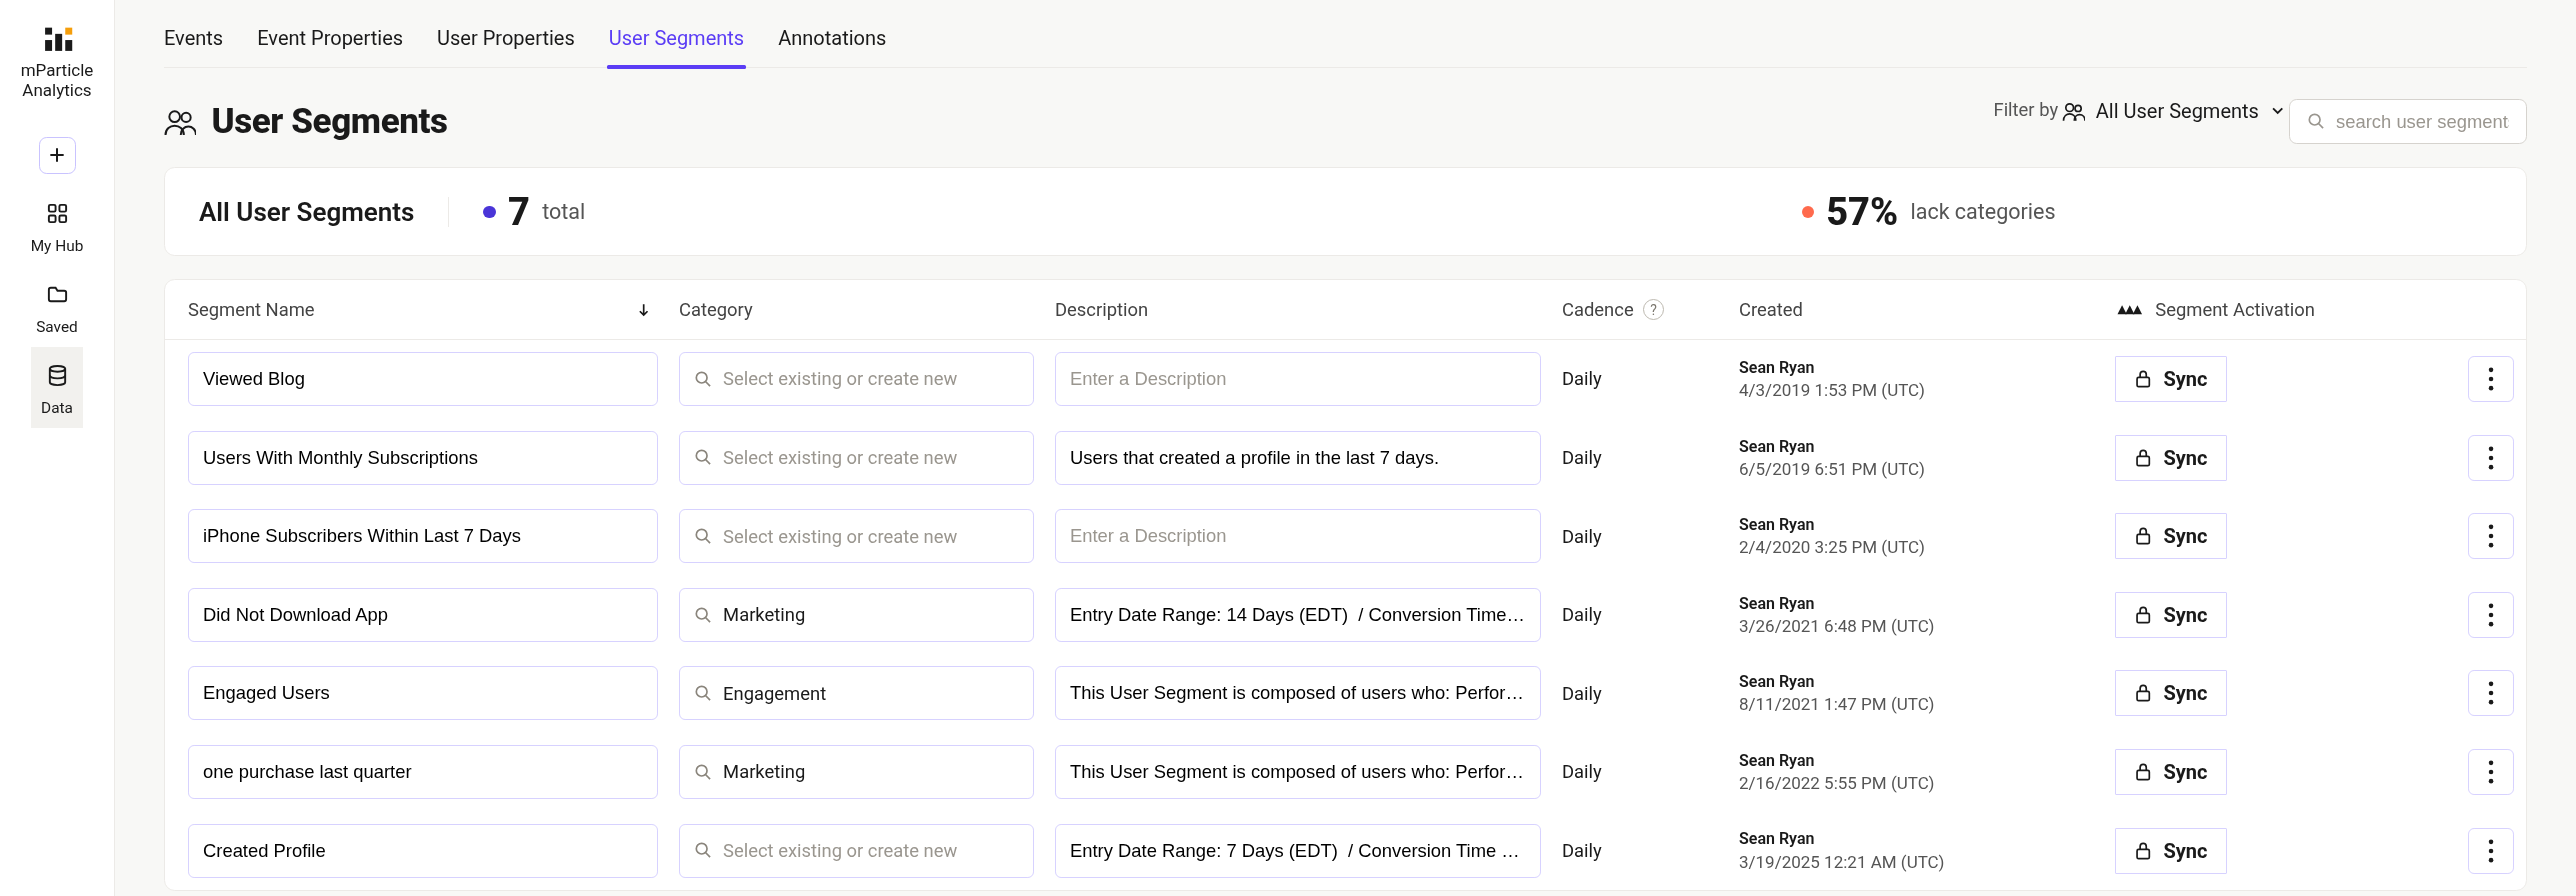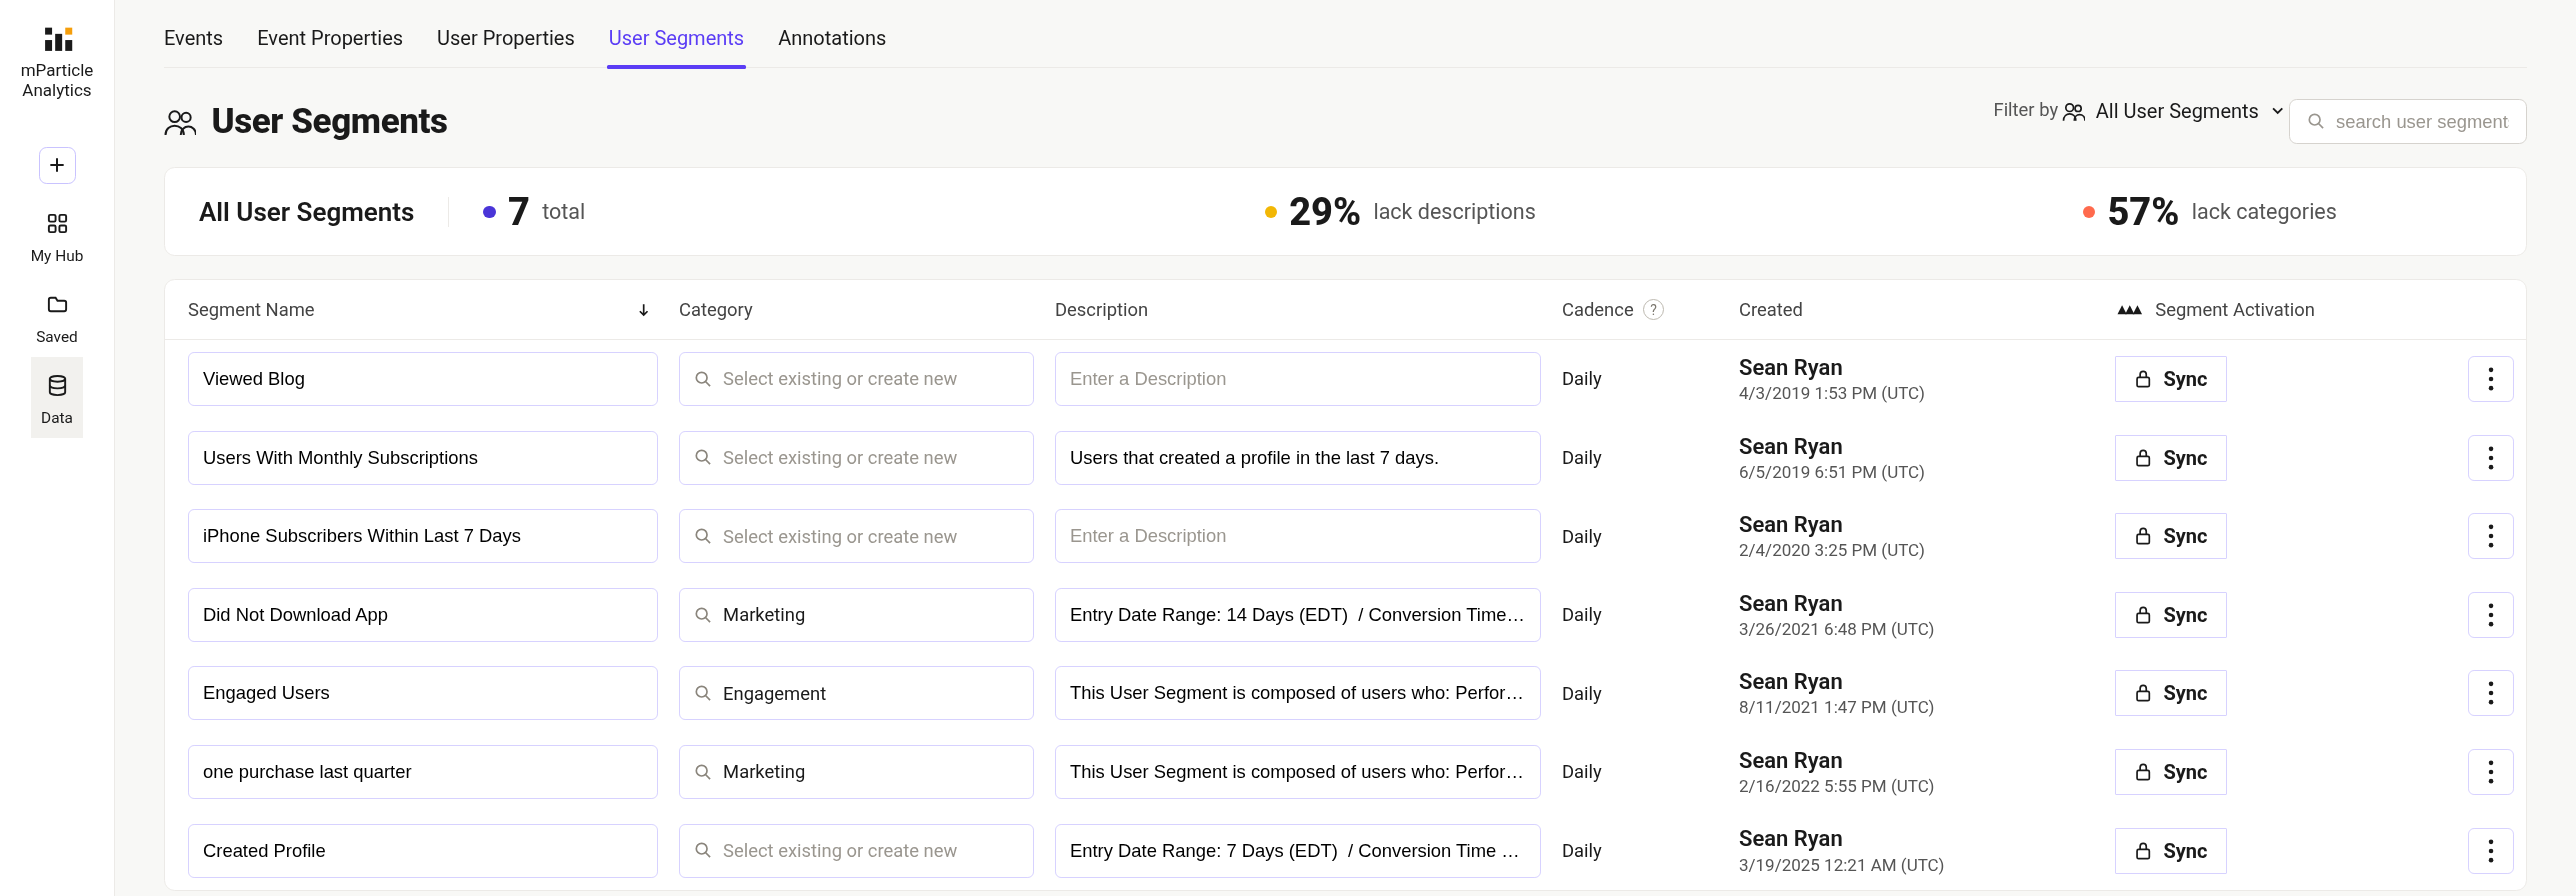--- a/index.html
+++ b/index.html
@@ -15,21 +15,21 @@
 
   
   .sidebar {
     width: 115px;
     background: #ffffff;
     border-right: 0.8px solid #eceae7;
     display: flex;
     flex-direction: column;
     align-items: center;
     padding-top: 23px;
-    gap: 20px;
+    gap: 10px;
     flex-shrink: 0;
   }
   .logo-block { display:flex; flex-direction:column; align-items:center; gap:6.1px; margin-bottom:15.4px; }
   .logo {
     width: 31px; height: 31px;
     display:flex; align-items:center; justify-content:center;
   }
   .logo-text { font-size: 17px; line-height:1.2; color:#1a1a1a; text-align:center; }
 
   .nav-item {
@@ -187,21 +187,21 @@
   }
   .cell-desc input::placeholder, .cell-input input::placeholder { color:#9a968f; }
   .cell-select { gap:10.7px; }
   .cell-select .sel-text { color:#1a1a1a; white-space:nowrap; overflow:hidden; text-overflow:ellipsis; }
   .cell-select.placeholder .sel-text { color:#9a968f; }
   .mag { width:18.4px; height:18.4px; flex-shrink:0; }
 
   .cadence-text { font-size:18.4px; color:#1a1a1a; }
 
   .created-wrap { display:flex; flex-direction:column; gap:3.1px; }
-  .created-name { font-size:22px; font-weight:600; }
+  .created-name { font-size:16px; font-weight:600; }
   .created-date { font-size:17px; color:#555; }
 
   .sync-btn {
     display:flex; align-items:center; gap:10.7px;
     border:1.5px solid #d7d2ff;
     border-radius:1px;
     height:46px;
     padding:0 18.4px;
     font-size:20px; font-weight:700;
     cursor:pointer;
@@ -334,25 +334,20 @@
   </div>
 
   <section class="summary-card">
     <div class="summary-title">All User Segments</div>
     <div class="stats" id="stats-row">
         <div class="stat stat-total">
           <span class="stat-dot" style="background:#4a35d8"></span>
     <span class="stat-num">7</span>
     <span class="stat-label">total</span>
         </div>
-        <div class="stat stat-desc">
-          <span class="stat-dot" style="background:#f2b705"></span>
-    <span class="stat-num">29%</span>
-    <span class="stat-label">lack descriptions</span>
-        </div>
         <div class="stat stat-cat">
           <span class="stat-dot" style="background:#ff6a4d"></span>
     <span class="stat-num">57%</span>
     <span class="stat-label">lack categories</span>
         </div>
       </div>
   </section>
 
   <section class="table-card">
     <div class="thead">

